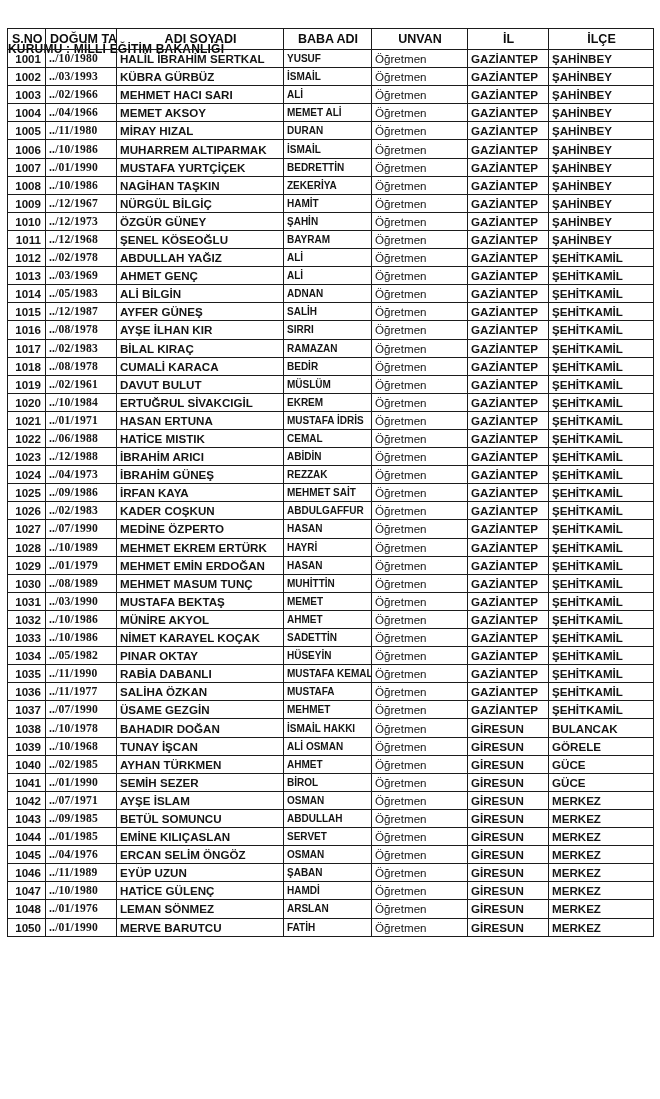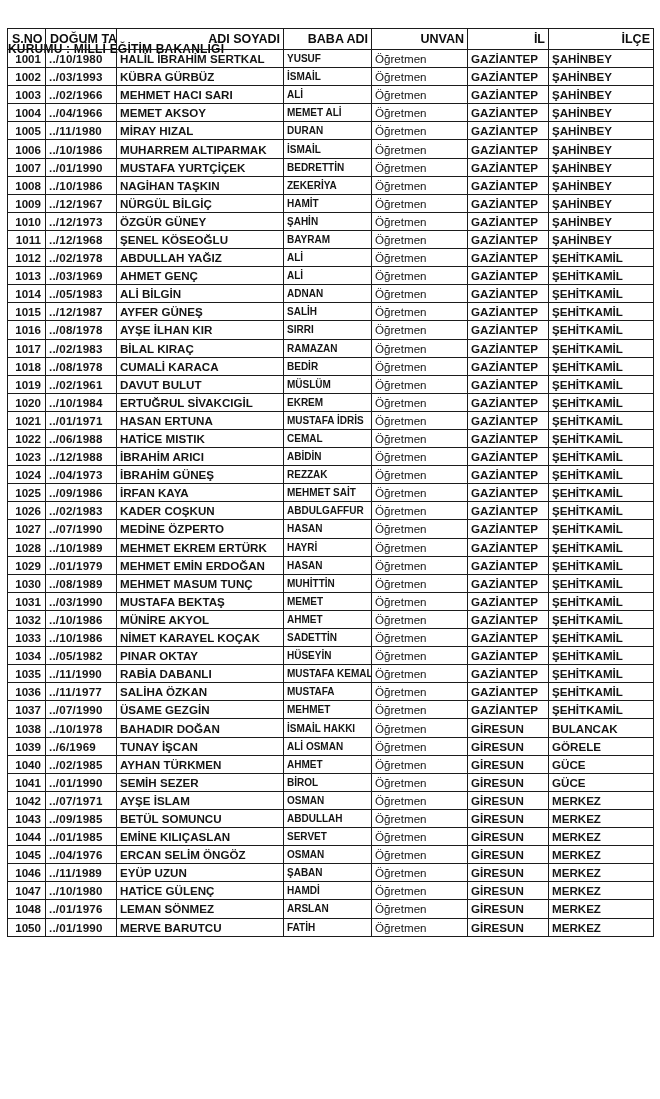--- a/index.html
+++ b/index.html
@@ -28,34 +28,34 @@
     table-layout:fixed;
   }
   th, td {
     border:1.6px solid #1b1b1b;
     padding:0 3px;
     white-space:nowrap;
     overflow:hidden;
     vertical-align:middle;
   }
   th {
-    text-align:right;
+    text-align:center;
     font-size:12.5px;
     font-weight:bold;
     height:20px;
     padding-left:4px;
   }
   td {
     font-size:11.6px;
     font-weight:bold;
     height:17.1px;
     color:#141414;
   }
   td.col-sno   { text-align:right; padding-right:4px; }
-  td.col-dogum { letter-spacing:0.2px; }
+  td.col-dogum { letter-spacing:0.2px;font-family:Liberation Serif, serif; }
   td.col-unvan { font-weight:normal; }
   td.col-baba  { font-size:10px; }
 </style>
 </head>
 <body>
 
 <div class="doc-title">KURUMU : MİLLİ EĞİTİM BAKANLIĞI</div>
 
 <table class="records">
   <colgroup>
@@ -416,21 +416,21 @@
         <td class="col-sno">1038</td>
         <td class="col-dogum">../10/1978</td>
         <td class="col-adi">BAHADIR DOĞAN</td>
         <td class="col-baba">İSMAİL HAKKI</td>
         <td class="col-unvan">Öğretmen</td>
         <td class="col-il">GİRESUN</td>
         <td class="col-ilce">BULANCAK</td>
       </tr>
       <tr>
         <td class="col-sno">1039</td>
-        <td class="col-dogum">../6/1969</td>
+        <td class="col-dogum">../10/1968</td>
         <td class="col-adi">TUNAY İŞCAN</td>
         <td class="col-baba">ALİ OSMAN</td>
         <td class="col-unvan">Öğretmen</td>
         <td class="col-il">GİRESUN</td>
         <td class="col-ilce">GÖRELE</td>
       </tr>
       <tr>
         <td class="col-sno">1040</td>
         <td class="col-dogum">../02/1985</td>
         <td class="col-adi">AYHAN TÜRKMEN</td>

